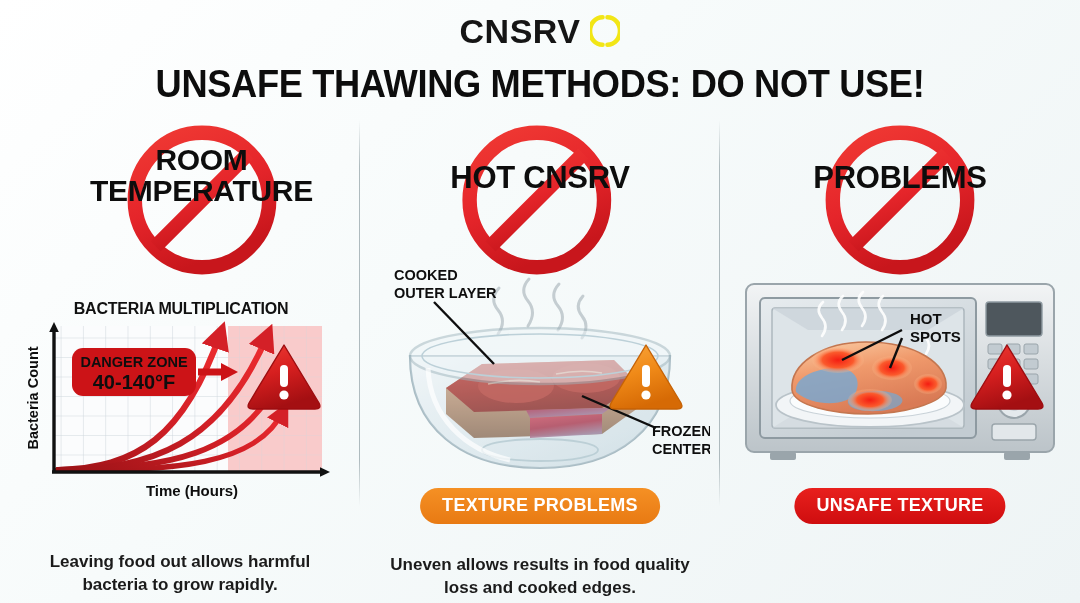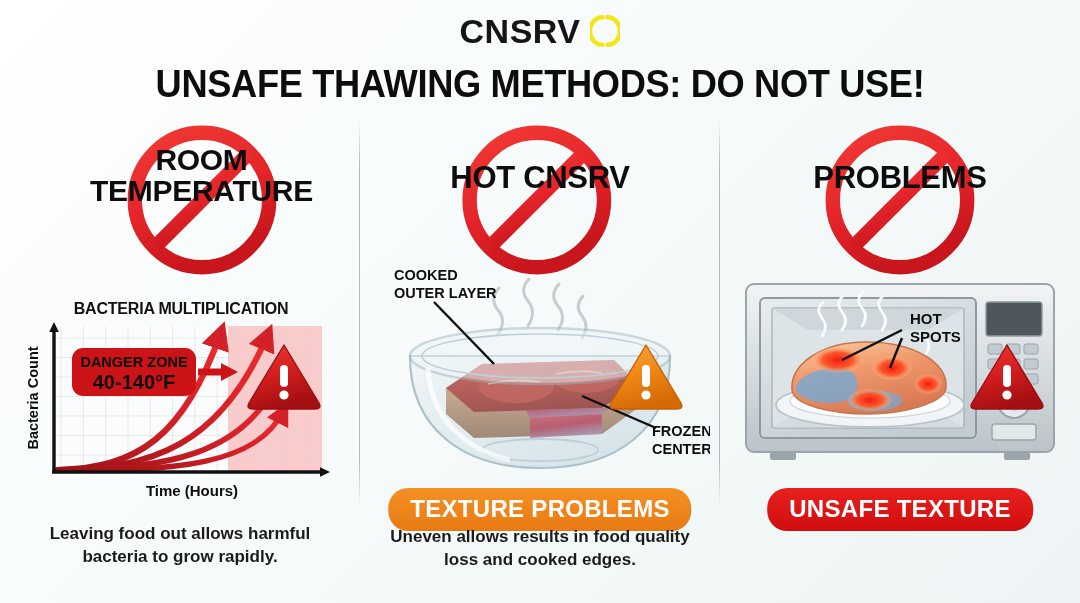--- a/index.html
+++ b/index.html
@@ -72,30 +72,30 @@
   .chart-svg { display: block; }
 
   
   .art { position: absolute; left: 0; top: 150px; width: 360px; height: 212px; }
   .art svg { display: block; margin: 0 auto; }
 
   
   .badge {
     position: absolute; left: 50%; transform: translateX(-50%);
     top: 370px; padding: 7px 22px 8px; border-radius: 20px;
-    font-size: 24px; font-weight: bold; color: #fff;
+    font-size: 18px; font-weight: bold; color: #fff;
     letter-spacing: 0.3px; white-space: nowrap;
   }
   .badge.orange { background: linear-gradient(to bottom, #f59024, #e87a13); }
   .badge.red { background: linear-gradient(to bottom, #e8201d, #cf0d0f); }
 
   .caption {
     position: absolute; left: 50%; transform: translateX(-50%);
     width: 330px; text-align: center; font-size: 17px;
-    font-weight: bold; color: #1b1b1b; line-height: 1.35;
+    font-weight: bold; color: #1b1b1b; line-height: 1.35; margin-top: 28px;
   }
   .caption.c1 { top: 405px; }
   .caption.c23 { top: 408px; }
 
   .lbl { font-family: "Liberation Sans", sans-serif; font-weight: bold; fill: #0e0e0e; }
 </style>
 </head>
 <body>
 
 <div id="stage">

